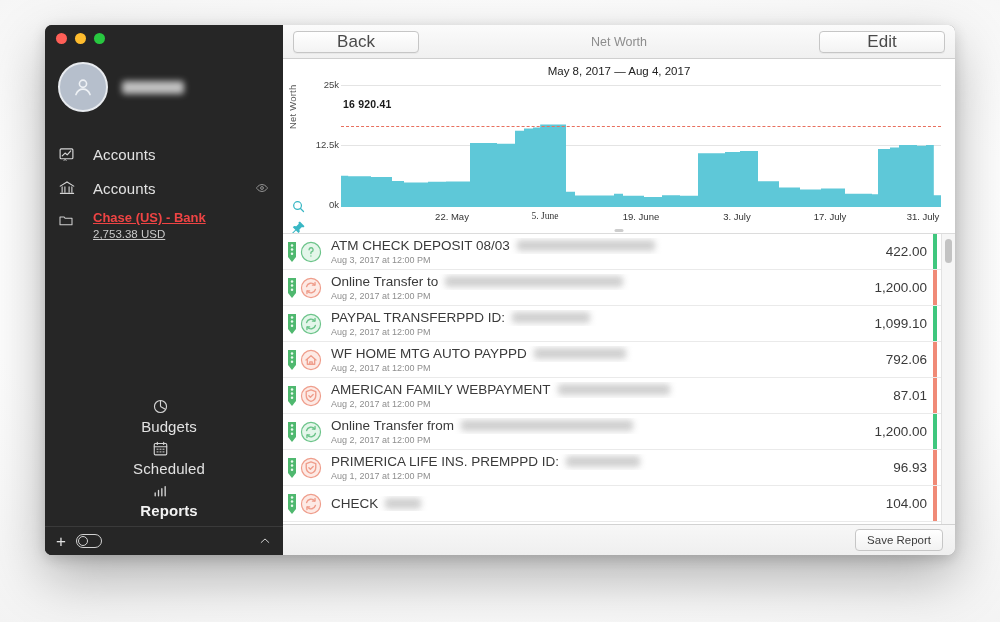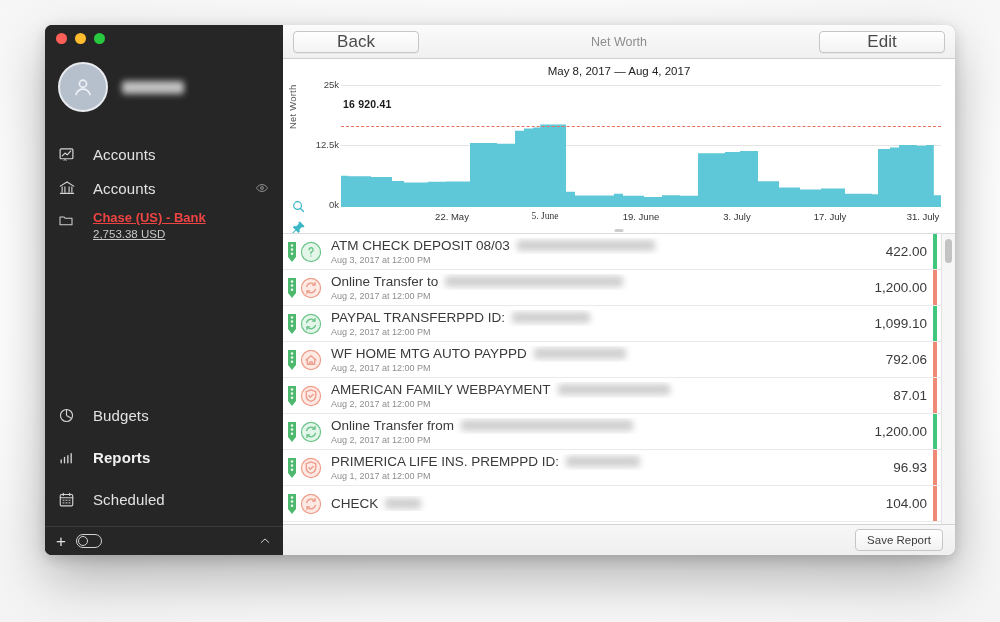--- a/index.html
+++ b/index.html
@@ -78,21 +78,21 @@
     display:flex;align-items:flex-start;height:40px;padding-left:13px;margin-top:5px;
   }
   .acctrow .ico{width:24px;flex:0 0 24px;color:#cfcfcf;padding-top:2px;}
   .acctxt{margin-left:11px;line-height:1.25;}
   .acctxt .n{font-size:13px;font-weight:bold;color:#ef4444;text-decoration:underline;}
   .acctxt .b{font-size:11.5px;color:#c9c9c9;margin-top:1px;text-decoration:underline;}
 
   .nav-spacer{flex:1 1 auto;}
 
   .navbottom{margin-bottom:6px;}
-  .navbottom .navrow{height:42px;}
+  .navbottom .navrow{height:42px;flex-direction:column;}
 
   .sidefoot{
     height:28px;border-top:1px solid #3a3a3a;
     display:flex;align-items:center;padding:0 11px;
     color:#d8d8d8;
     background:#262626;
   }
   .sidefoot .plus{font-size:17px;line-height:1;margin-right:10px;color:#e0e0e0;}
   .toggle{
     width:26px;height:14px;border-radius:8px;border:1.4px solid #d2d2d2;
@@ -335,38 +335,38 @@
       <div class="navrow">
         <span class="ico">
           <svg width="17" height="17" viewBox="0 0 24 24" fill="none" stroke="currentColor" stroke-width="1.6">
             <circle cx="12" cy="12" r="8.5"></circle>
             <path d="M12 12V3.5M12 12l7.4 4.2"></path>
           </svg>
         </span>
         <span class="lbl">Budgets</span>
       </div>
 
-      <div class="navrow bold">
-        <span class="ico">
-          <svg width="17" height="17" viewBox="0 0 24 24" fill="none" stroke="currentColor" stroke-width="1.9" stroke-linecap="round">
-            <path d="M4.5 19.5v-4M9.2 19.5v-7.5M13.9 19.5v-10M18.6 19.5v-13"></path>
-          </svg>
-        </span>
-        <span class="lbl">Reports</span>
-      </div>
-
       <div class="navrow">
         <span class="ico">
           <svg width="17" height="17" viewBox="0 0 24 24" fill="none" stroke="currentColor" stroke-width="1.6" stroke-linecap="round">
             <rect x="3.2" y="5" width="17.6" height="16" rx="1.6"></rect>
             <path d="M3.2 9.6h17.6M7.5 3.2v3.2M16.5 3.2v3.2"></path>
             <path d="M7 13h1.6M11.2 13h1.6M15.4 13h1.6M7 16.8h1.6M11.2 16.8h1.6M15.4 16.8h1.6" stroke-width="1.4"></path>
           </svg>
         </span>
         <span class="lbl">Scheduled</span>
+      </div>
+
+      <div class="navrow bold">
+        <span class="ico">
+          <svg width="17" height="17" viewBox="0 0 24 24" fill="none" stroke="currentColor" stroke-width="1.9" stroke-linecap="round">
+            <path d="M4.5 19.5v-4M9.2 19.5v-7.5M13.9 19.5v-10M18.6 19.5v-13"></path>
+          </svg>
+        </span>
+        <span class="lbl">Reports</span>
       </div>
 
     </div>
 
     <div class="sidefoot">
       <span class="plus">+</span>
       <span class="toggle">
         <span class="knob"></span>
       </span>
       <span class="chev">

